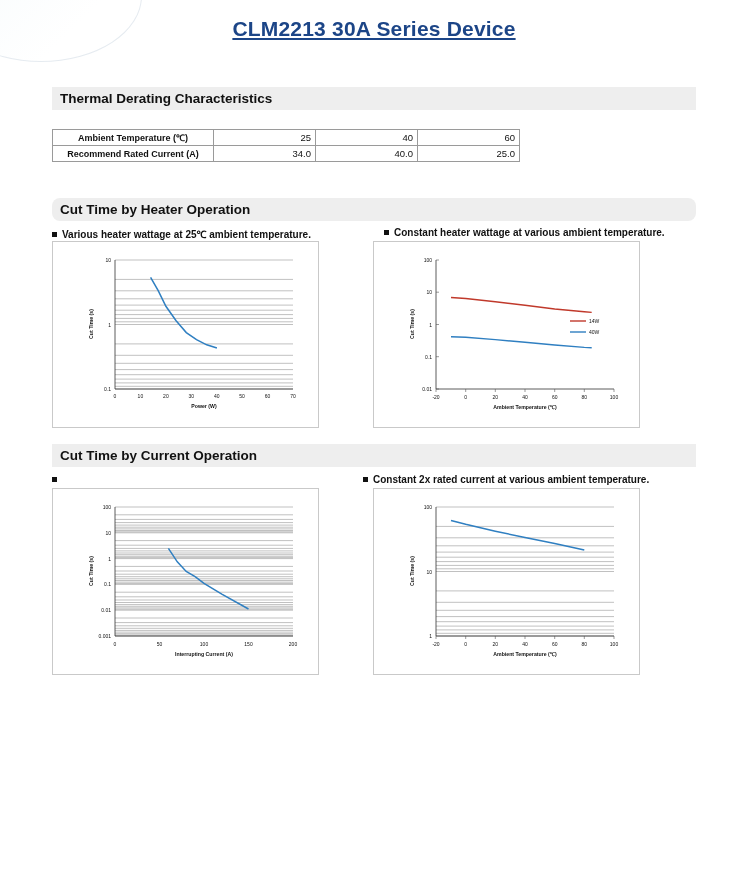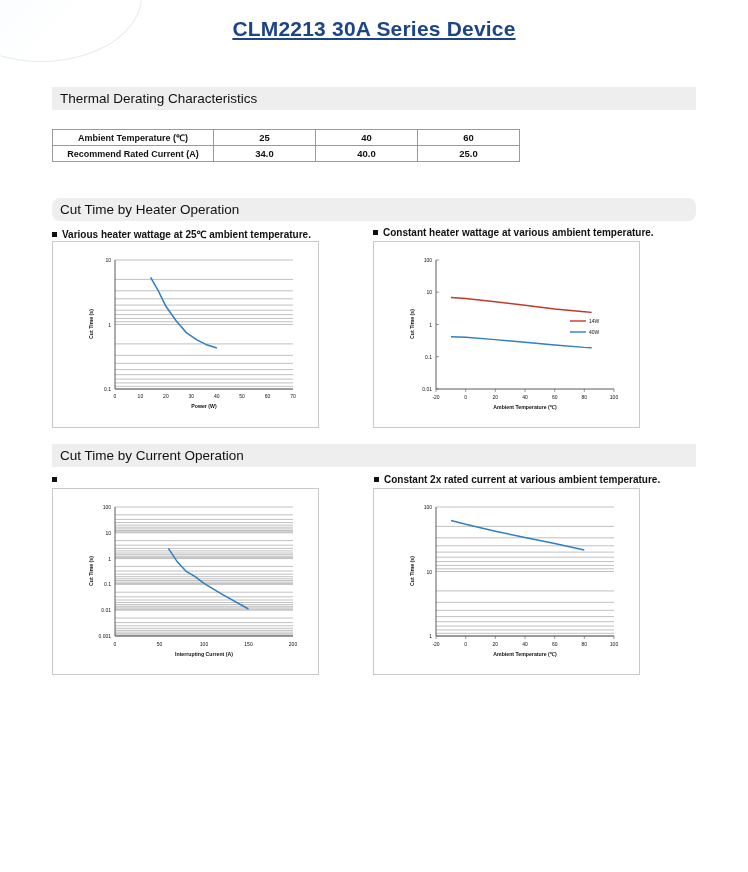--- a/index.html
+++ b/index.html
@@ -45,21 +45,21 @@
     left: 52px;
     width: 644px;
     height: 23px;
     background: #eeeeee;
     border: 0;
     display: flex;
     align-items: center;
   }
   .section-bar span {
     font-size: 13.5px;
-    font-weight: normal;
+    font-weight: bold;
     color: #111;
     padding-left: 8px;
   }
   table.derating {
     position: absolute;
     left: 52px;
     top: 129px;
     border-collapse: collapse;
     font-size: 9.5px;
   }
@@ -69,21 +69,22 @@
     text-align: center;
     padding: 0 4px;
   }
   table.derating td.rowhead {
     font-weight: bold;
     width: 152px;
     font-size: 9px;
   }
   table.derating td.val {
     width: 93px;
-    font-weight: bold;
+    font-weight: normal;
+    text-align: right;
   }
   .bullet-label {
     position: absolute;
     font-size: 10px;
     font-weight: bold;
     color: #111;
   }
   .bullet-label .sq {
     display: inline-block;
     width: 5px;
@@ -150,21 +151,21 @@
   </tbody>
     </table>
 
   <div class="section-bar" style="top:198px;border-radius:8px;">
     <span>Cut Time by Heater Operation</span>
   </div>
 
   <div class="bullet-label" style="left:52px; top:227px;">
     <span class="sq"></span><span>Various heater wattage at 25℃ ambient temperature.</span>
   </div>
-  <div class="bullet-label" style="left:373px; top:227px;">
+  <div class="bullet-label" style="left:384px; top:227px;">
     <span class="sq"></span><span>Constant heater wattage at various ambient temperature.</span>
   </div>
 
   <div class="chart-box" style="left:52px; top:241px; width:267px; height:187px;">
     <svg class="chart-svg" width="265" height="185" viewBox="0 0 265 185">
 
       <g>
 
         <g stroke="#808080" stroke-width="0.5">
           <line x1="62" y1="18" x2="240" y2="18"></line>
@@ -265,21 +266,21 @@
     </svg>
   </div>
 
   <div class="section-bar" style="top:444px;">
     <span>Cut Time by Current Operation</span>
   </div>
 
   <div class="bullet-label" style="left:52px; top:474px;">
     <span class="sq"></span>
   </div>
-  <div class="bullet-label" style="left:374px; top:474px;text-align:center;">
+  <div class="bullet-label" style="left:363px; top:474px;text-align:center;">
     <span class="sq"></span><span>Constant 2x rated current at various ambient temperature.</span>
   </div>
 
   <div class="chart-box" style="left:52px; top:488px; width:267px; height:187px;">
     <svg class="chart-svg" width="265" height="185" viewBox="0 0 265 185">
 
       <g stroke="#808080" stroke-width="0.5">
         <line x1="62" y1="18" x2="240" y2="18"></line>
         <line x1="62" y1="25.8" x2="240" y2="25.8"></line>
         <line x1="62" y1="30.4" x2="240" y2="30.4"></line>

